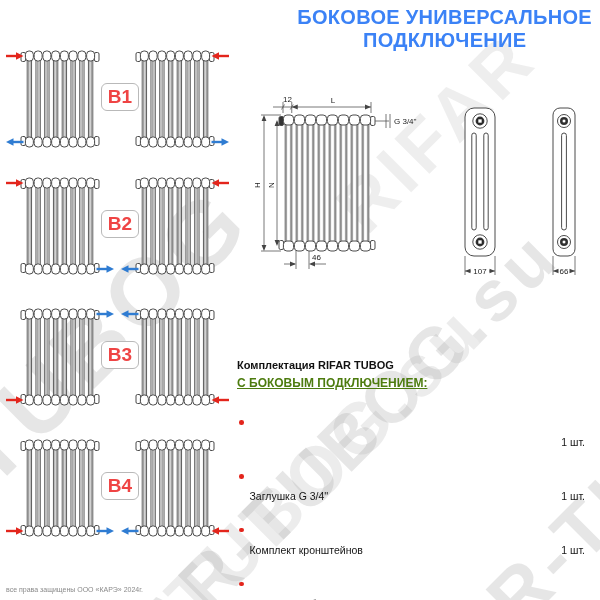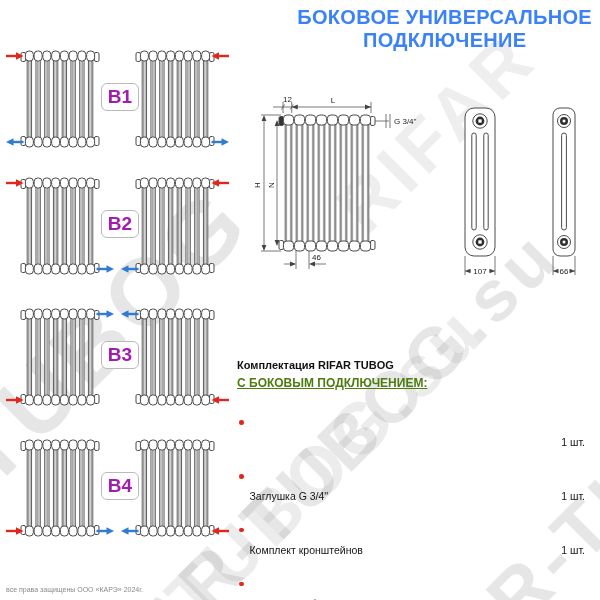--- a/index.html
+++ b/index.html
@@ -23,21 +23,21 @@
     position:absolute; top:6px; right:8px; z-index:2; text-align:center;
     font-size:20px; font-weight:bold; line-height:1.17; letter-spacing:0.3px; color:#3b82f6;
   }
   
   .scheme-row{position:absolute; left:5px; width:235px; height:105px; z-index:2;}
   .scheme-row svg{position:absolute; left:0; top:0;}
   .row-b1{top:45px;} .row-b2{top:172px;} .row-b3{top:303px;} .row-b4{top:434px;}
   .scheme-label{
     position:absolute; left:96px; top:38px; width:36px; height:26px;
     border:1.5px solid #b9b9b9; border-radius:6px; background:#fff;
-    font-weight:bold; font-size:19px; color:#a21caf;
+    font-weight:bold; font-size:19px; color:#ef4444;
     display:flex; align-items:center; justify-content:center;
   }
   
   .tech-front{position:absolute; left:253px; top:93px; z-index:2;}
   .tech-side{position:absolute; left:450px; top:103px; z-index:2;}
   .tech-caption{
     position:absolute; left:266px; top:275px; width:210px; z-index:2;
     font-size:7.5px; font-style:italic; color:#2b2b2b;
   }
   svg text{font-family:"Liberation Sans", sans-serif; fill:#222;}

